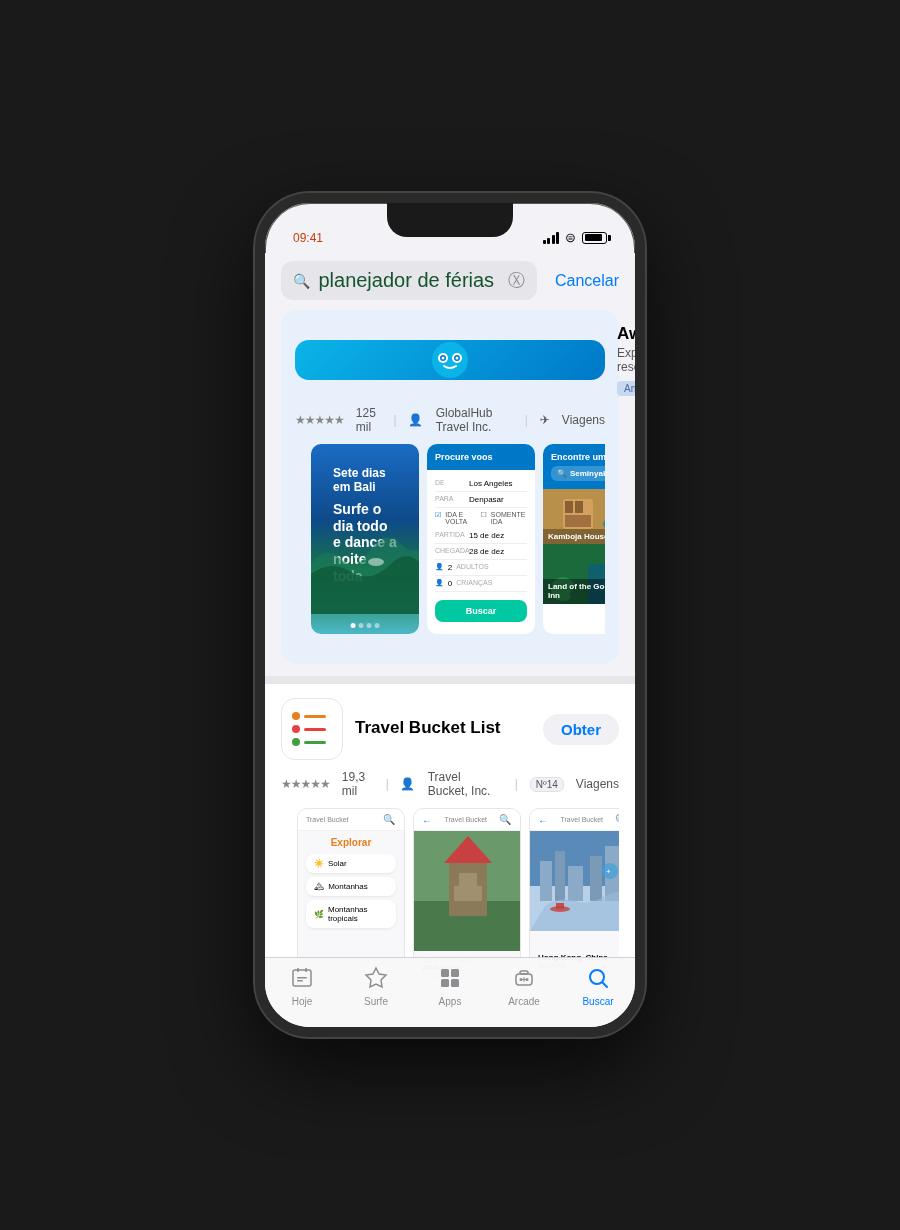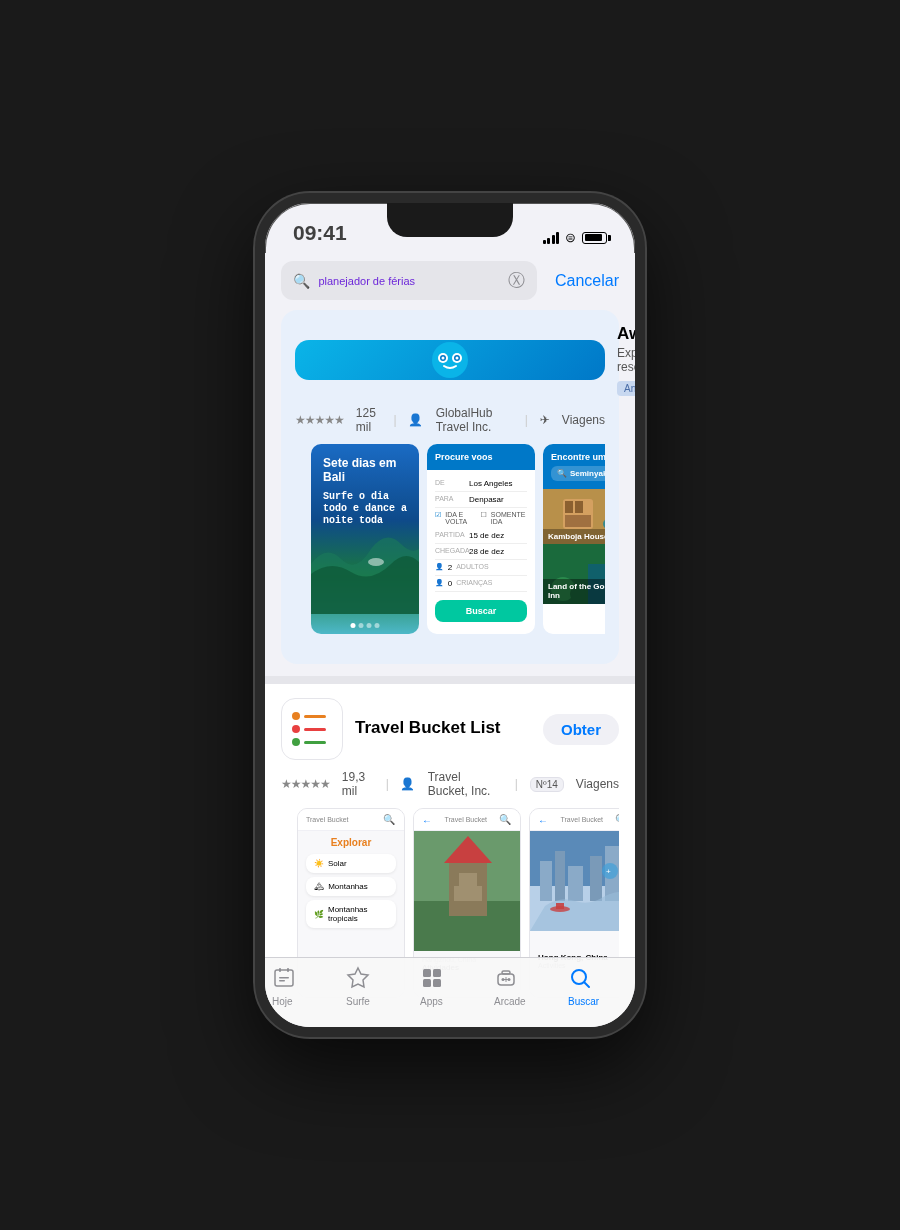--- a/index.html
+++ b/index.html
@@ -37,23 +37,23 @@
     .status-bar {
       height: 50px;
       display: flex;
       align-items: flex-end;
       justify-content: space-between;
       padding: 0 28px 8px;
       position: relative;
       z-index: 99;
     }
     .status-time {
-      font-size: 21px;
-      font-weight: 700;
-      color: #404040;
+      font-size: 12px;
+      font-weight: 400;
+      color: #c2410c;
     }
     .status-icons {
       display: flex;
       gap: 6px;
       align-items: center;
     }
     .signal-bars {
       display: flex;
       align-items: flex-end;
       gap: 1.5px;
@@ -117,22 +117,22 @@
       align-items: center;
       padding: 8px 12px;
       gap: 8px;
     }
     .search-input-wrap .search-icon-inner {
       color: #8e8e93;
       font-size: 14px;
     }
     .search-input-text {
       flex: 1;
-      font-size: 11px;
-      color: #6d28d9;
+      font-size: 20px;
+      color: #14532d;
     }
     .search-clear {
       color: #8e8e93;
       font-size: 17px;
       cursor: pointer;
     }
     .cancel-btn {
       color: #007aff;
       font-size: 16px;
       padding-left: 10px;
@@ -215,34 +215,33 @@
       overflow: hidden;
       width: 108px;
       height: 190px;
       position: relative;
     }
     
     .ss1 {
       background: linear-gradient(180deg, #1a6bc4 0%, #0e4a8a 40%, #1a7a3c 70%, #4db8c8 100%);
     }
     .ss1-content {
-      padding: 12px;
+      padding: 22px;
       color: #fff;
     }
     .ss1-title {
       font-size: 12px;
       font-weight: 700;
       line-height: 1.2;
       margin-bottom: 6px;
     }
     .ss1-sub {
-      font-size: 10px;
+      font-size: 14px;
       font-weight: 700;
       line-height: 1.2;
-      font-family: Liberation Mono, monospace;
     }
     .ss1-wave {
       position: absolute;
       bottom: 20px;
       left: 0; right: 0;
       height: 90px;
       overflow: hidden;
     }
     .ss1-dots {
       position: absolute;
@@ -468,21 +467,21 @@
       border-top: 1px solid #d0d0d5;
       display: flex;
       justify-content: space-around;
       align-items: center;
       padding: 8px 0 20px;
       z-index: 100;
     }
     .tab-item {
       display: flex;
       flex-direction: column;
-      align-items: flex-start;
+      align-items: center;
       gap: 0;
       cursor: pointer;
       min-width: 60px;
     }
     .tab-icon { font-size: 22px; color: #8e8e93; }
     .tab-icon.active { color: #007aff; }
     .tab-label { font-size: 10px; color: #8e8e93; }
     .tab-label.active { color: #007aff; }
     
     .rank-badge {

